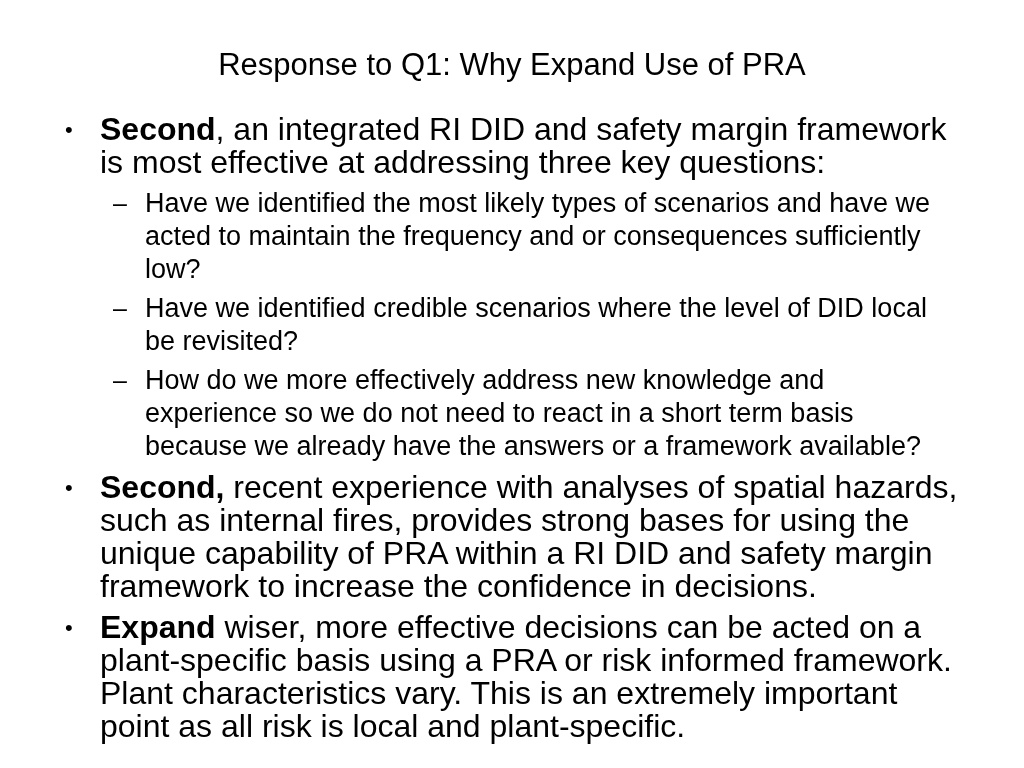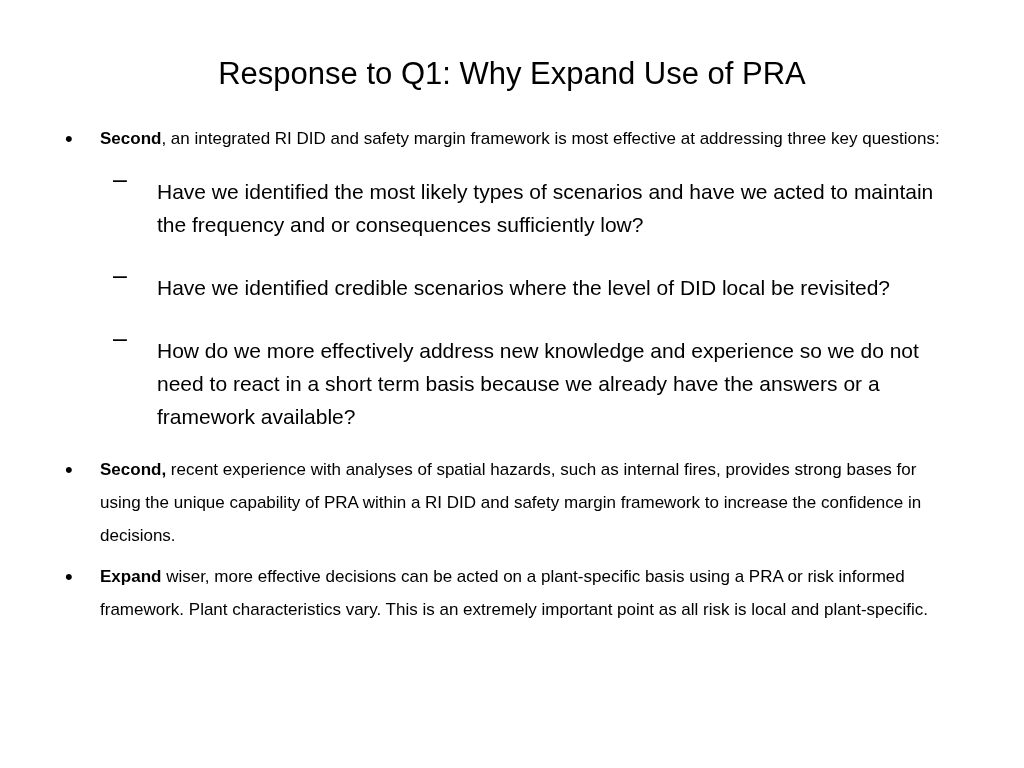--- a/index.html
+++ b/index.html
@@ -11,21 +11,21 @@
     position: relative;
     width: 1024px;
     height: 768px;
     background: #ffffff;
     color: #000000;
     font-family: "Liberation Sans", sans-serif;
     overflow: hidden;
     box-sizing: border-box;
   }
   .title {
-    margin: 16px;
+    margin: 7px;
     padding-top: 40px;
     text-align: center;
     font-size: 31px;
     font-weight: 400;
     letter-spacing: 0px;
     color: #000000;
   }
   .body {
     margin-top: 30px;
     padding-left: 65px;
@@ -39,21 +39,21 @@
   }
   .bullet-marker {
     flex: 0 0 35px;
     font-size: 22px;
     line-height: 33px;
     color: #000000;
   }
   .bullet-text {
     margin: 0;
     max-width: 860px;
-    font-size: 17px;
+    font-size: 32px;
     line-height: 33px;
     color: #000000;
   }
   .lead {
     font-weight: 700;
   }
   .sub-list {
     margin: 0 0 8px 0;
   }
   .sub-item {
@@ -62,23 +62,23 @@
     margin-left: 48px;
     margin-bottom: 6px;
   }
   .sub-marker {
     flex: 0 0 32px;
     font-size: 25px;
     line-height: 33px;
     color: #000000;
   }
   .sub-text {
-    margin: 12px;
+    margin: 0;
     max-width: 815px;
-    font-size: 21px;
+    font-size: 27px;
     line-height: 33px;
     color: #000000;
   }
 </style>
 </head>
 <body>
 
 <div class="slide">
 
   <h1 class="title">Response to Q1: Why Expand Use of PRA</h1>

